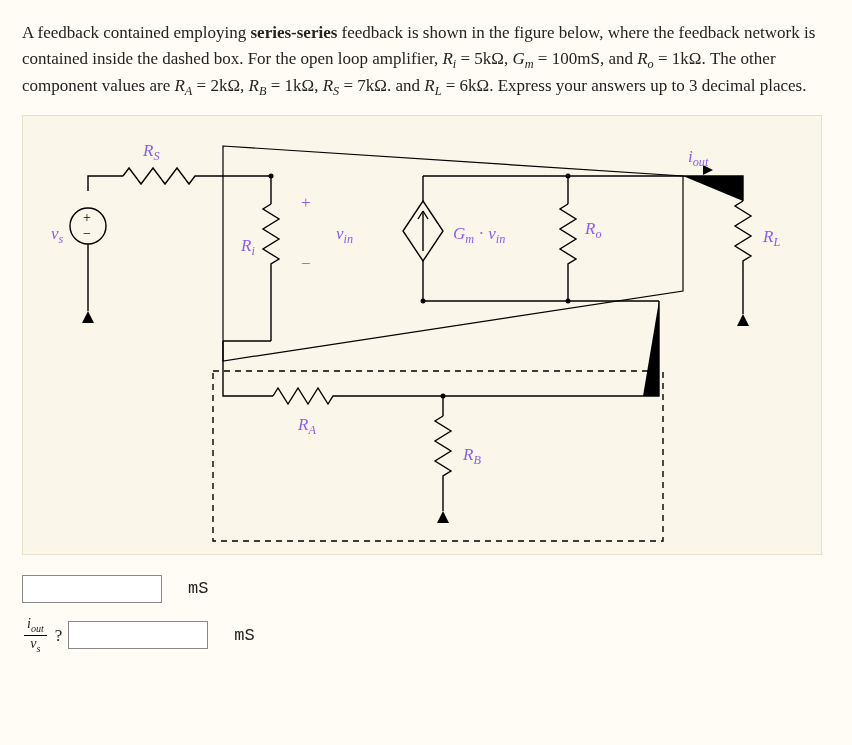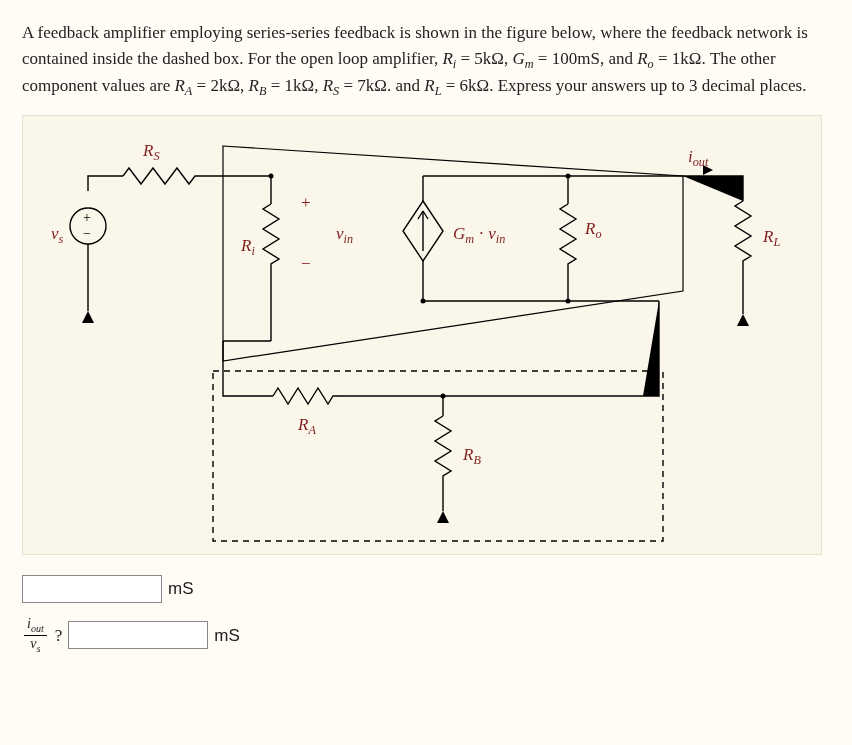--- a/index.html
+++ b/index.html
@@ -9,72 +9,72 @@
       width: 852px;
       height: 745px;
       padding: 20px 22px;
       color: #222;
       font-size: 17px;
       line-height: 1.5;
     }
     .problem-text { margin-bottom: 14px; }
     .math-i { font-style: italic; font-family: 'Times New Roman', serif; }
     .sub { font-size: 0.72em; vertical-align: sub; font-style: italic; }
-    .bold { font-weight: normal; text-align: right; }
+    .bold { font-weight: bold; text-align: right; }
     .circuit-container {
       background: #fbf6ea;
       border: 1px solid #e8e0cc;
       width: 800px;
       height: 440px;
       position: relative;
       margin-bottom: 20px;
     }
     .circuit-svg { position: absolute; top: 0; left: 0; }
     .clabel {
       position: absolute;
       font-family: 'Times New Roman', serif;
       font-style: italic;
       font-size: 17px;
-      color: #7f1d1d;
+      color: #8b5cf6;
     }
     .question-row {
       display: flex;
       align-items: center;
       gap: 6px;
       margin-bottom: 14px;
       font-size: 17px;
     }
     .answer-input {
       width: 140px;
       height: 28px;
       border: 1px solid #888;
       background: #fff;
       padding: 2px 4px;
       font-size: 15px;
     }
-    .unit { font-family: Liberation Sans, sans-serif; }
+    .unit { font-family: Liberation Mono, monospace; margin-left: 20px; }
     .frac {
       display: inline-flex;
       flex-direction: column;
       align-items: center;
       vertical-align: middle;
       font-size: 14px;
       line-height: 1;
       font-family: 'Times New Roman', serif;
       font-style: italic;
       margin: 0 2px;
     }
     .frac .num { border-bottom: 1px solid #000; padding: 0 3px 1px; }
     .frac .den { padding-top: 1px; }
   </style>
 </head>
 <body>
 
 <div class="problem-text">
-  <span>A feedback amplifier employing </span><span class="bold">series-series</span><span> feedback is shown in the figure below, where the feedback network is contained inside the dashed box. For the open loop amplifier, </span><span class="math-i">R</span><span class="sub">i</span><span> = </span><span>5kΩ</span><span>, </span>
+  <span>A feedback contained employing </span><span class="bold">series-series</span><span> feedback is shown in the figure below, where the feedback network is contained inside the dashed box. For the open loop amplifier, </span><span class="math-i">R</span><span class="sub">i</span><span> = </span><span>5kΩ</span><span>, </span>
   <span class="math-i">G</span><span class="sub">m</span><span> = </span><span>100mS</span><span>, and </span><span class="math-i">R</span><span class="sub">o</span><span> = </span><span>1kΩ</span><span>. </span><span>The other component values are </span><span class="math-i">R</span><span class="sub">A</span><span> = </span><span>2kΩ</span><span>, </span><span class="math-i">R</span><span class="sub">B</span><span> = </span><span>1kΩ</span><span>, </span>
   <span class="math-i">R</span><span class="sub">S</span><span> = </span><span>7kΩ</span><span>. and </span><span class="math-i">R</span><span class="sub">L</span><span> = </span><span>6kΩ</span><span>. Express your answers up to 3 decimal places.</span>
 </div>
 
 <div class="circuit-container">
   <svg class="circuit-svg" width="800" height="440" viewBox="0 0 800 440">
 
     <path d="M 200 30 L 660 60 L 660 175 L 200 245 Z" fill="none" stroke="#000" stroke-width="1.2"></path>
 
     <path d="M 65 75 L 65 60 L 100 60" fill="none" stroke="#000" stroke-width="1.4"></path>

